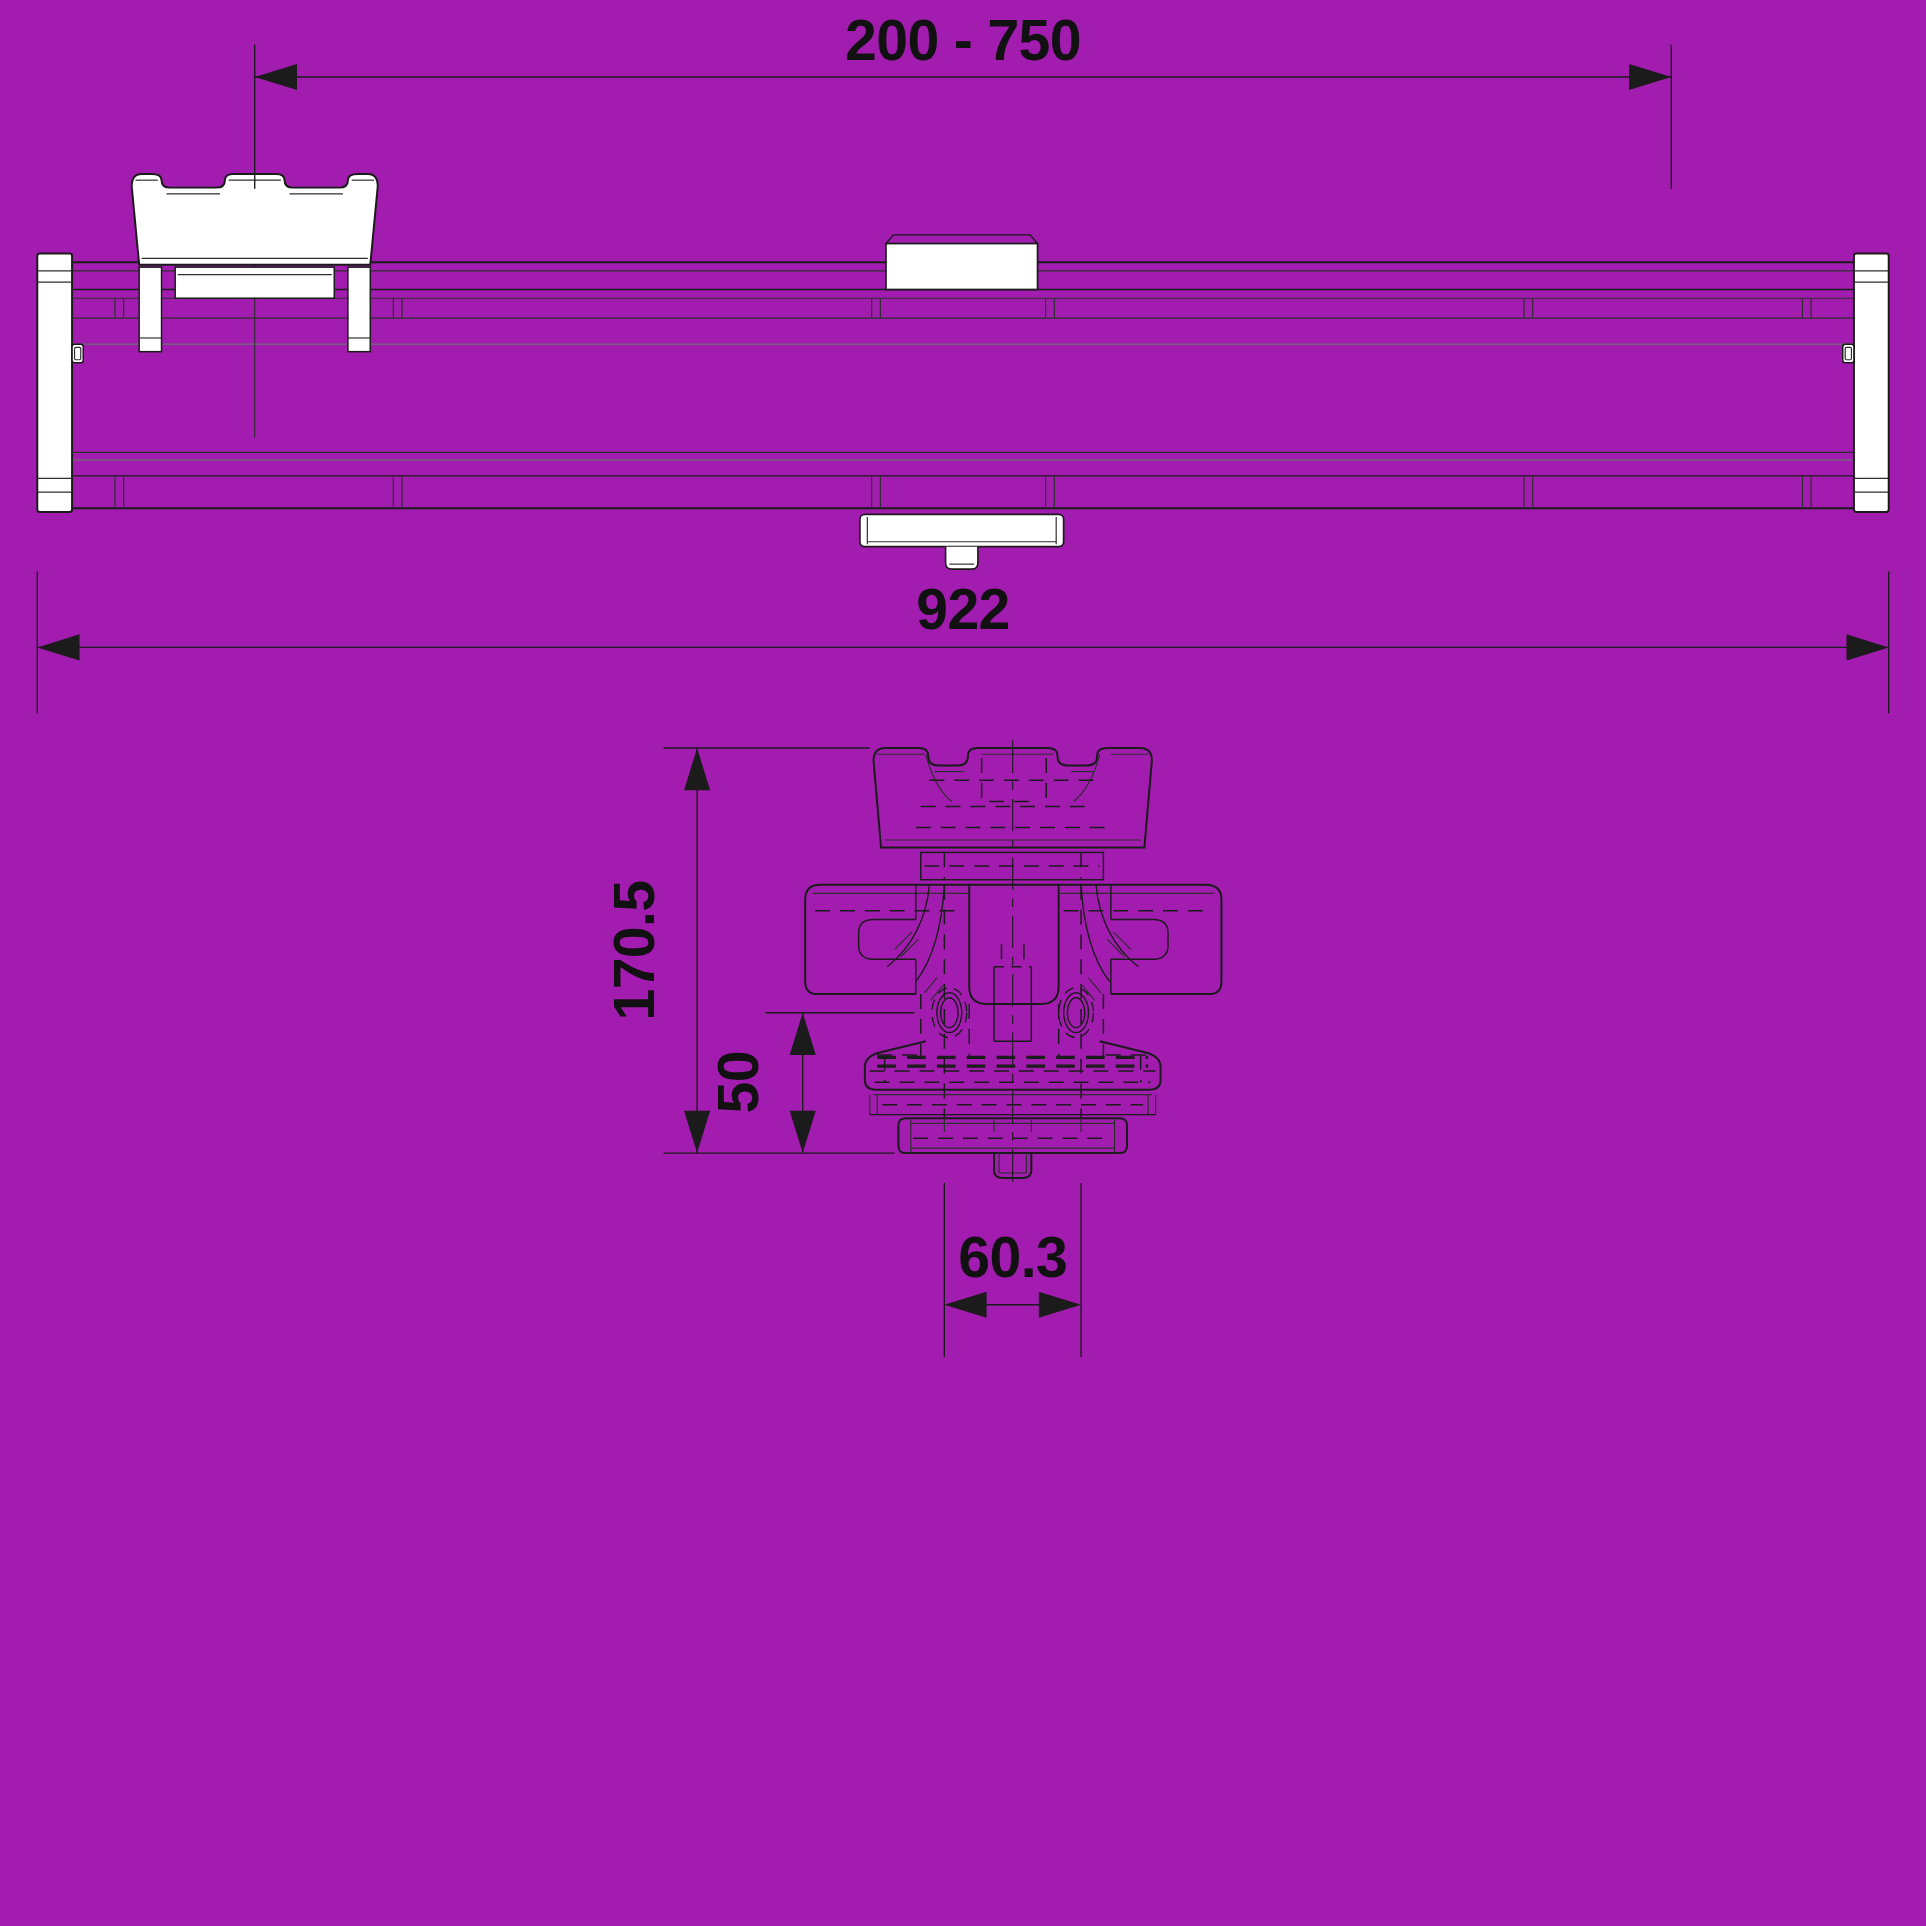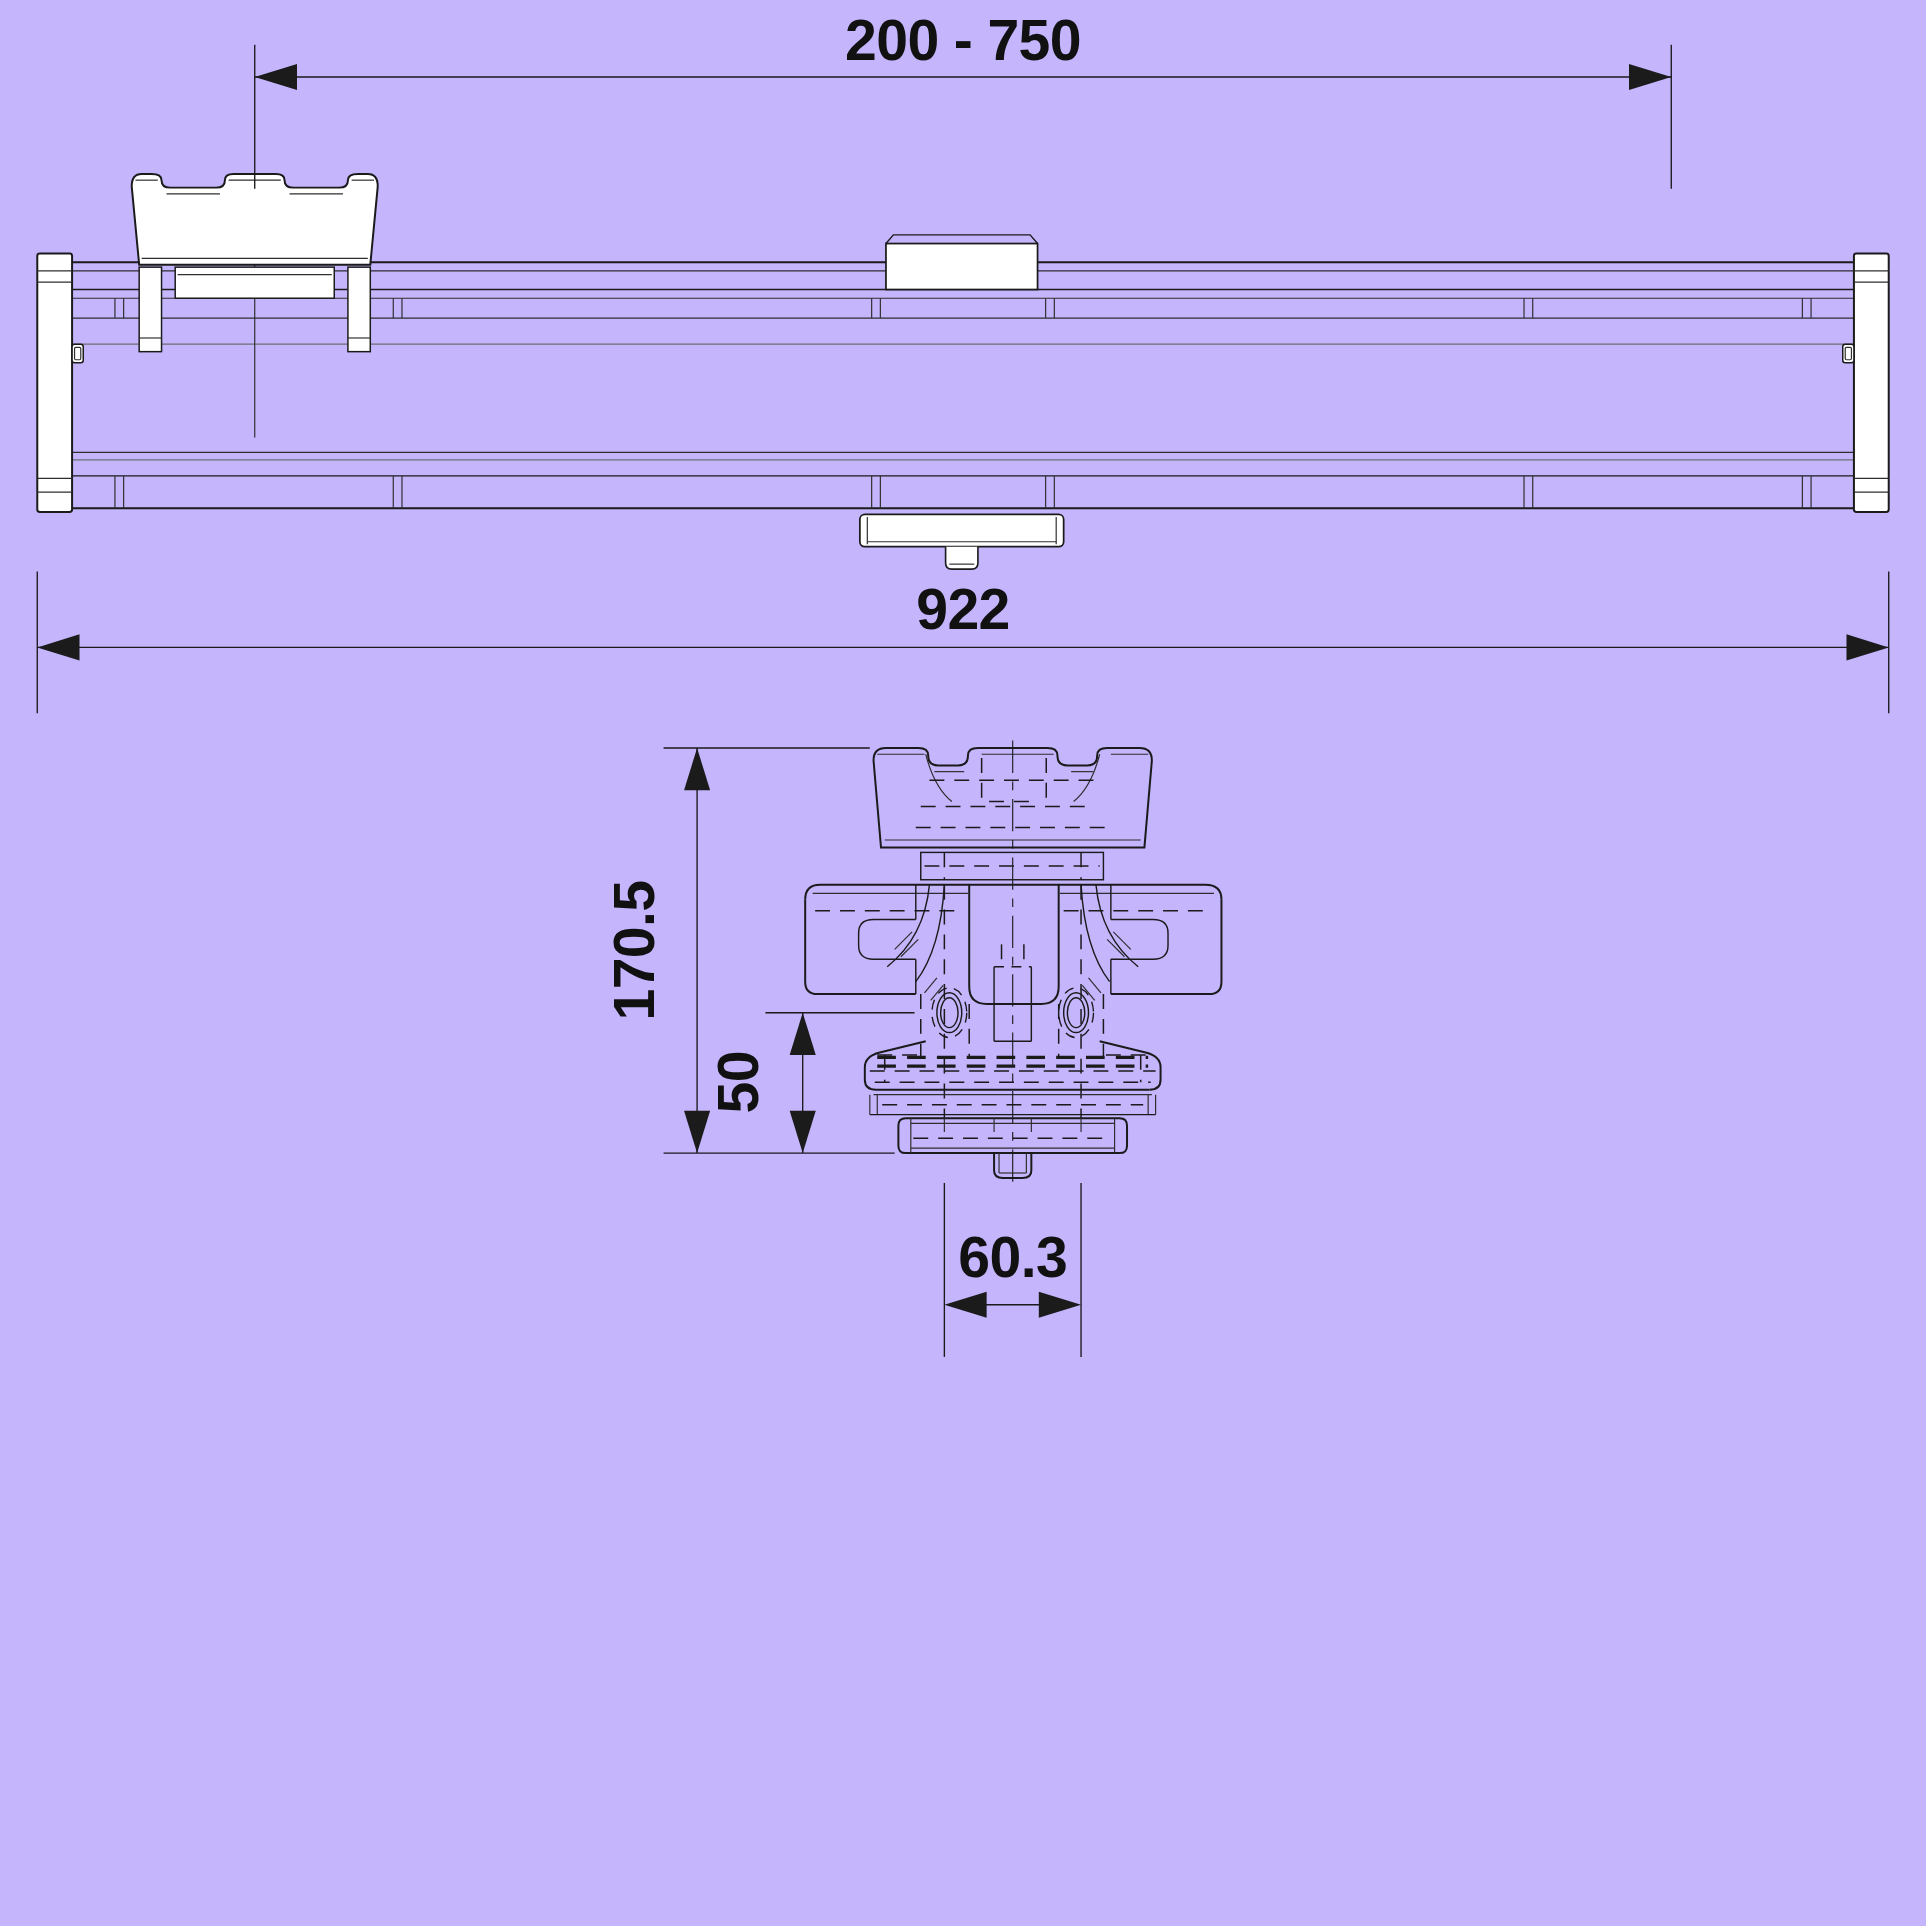--- a/index.html
+++ b/index.html
@@ -6,21 +6,21 @@
     margin: 0;
     padding: 0;
     width: 100%;
     height: 100%;
     background: #ffffff;
     overflow: hidden;
   }
   .drawing-wrap {
     position: fixed;
     inset: 0;
-    background: #c4b5fd;
+    background: #a21caf;
   }
   svg { display: block; width: 100%; height: 100%; }
   .ol  { stroke: #1b1b1b; stroke-width: 1.6; fill: none; stroke-linecap: butt; }
   .ml  { stroke: #1b1b1b; stroke-width: 1.15; fill: none; }
   .tl  { stroke: #2e2e2e; stroke-width: 0.95; fill: none; }
   .gl  { stroke: #6a6f73; stroke-width: 1.0; fill: none; }
   .wf  { fill: #ffffff; stroke: #1b1b1b; }
   .dash  { stroke: #1b1b1b; stroke-width: 1.2; fill: none; stroke-dasharray: 12 8; }
   .dashf { stroke: #1b1b1b; stroke-width: 1.1; fill: none; stroke-dasharray: 8 6; }
   .dashh { stroke: #1b1b1b; stroke-width: 2.6; fill: none; stroke-dasharray: 15 9; }

